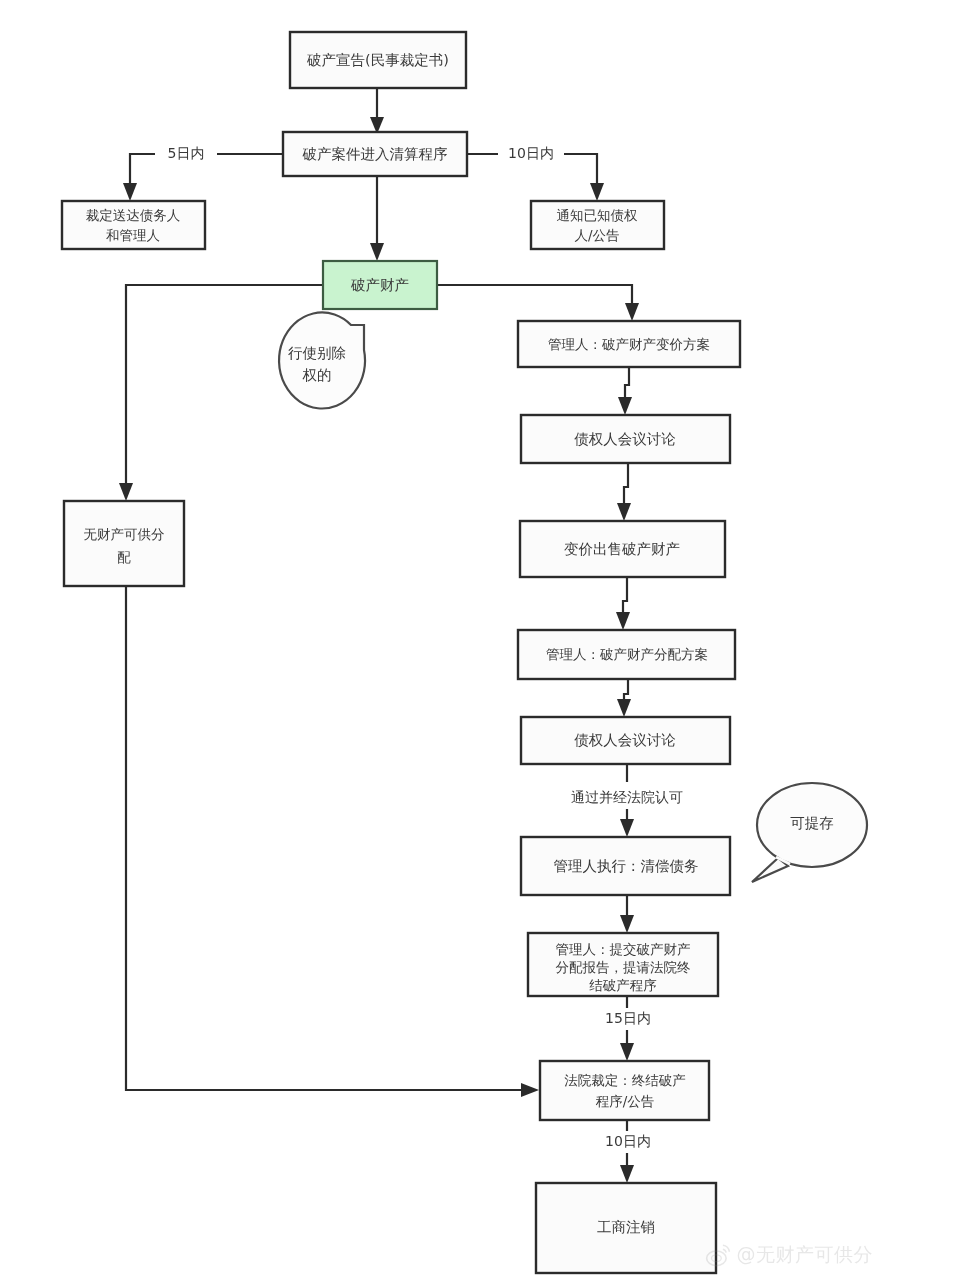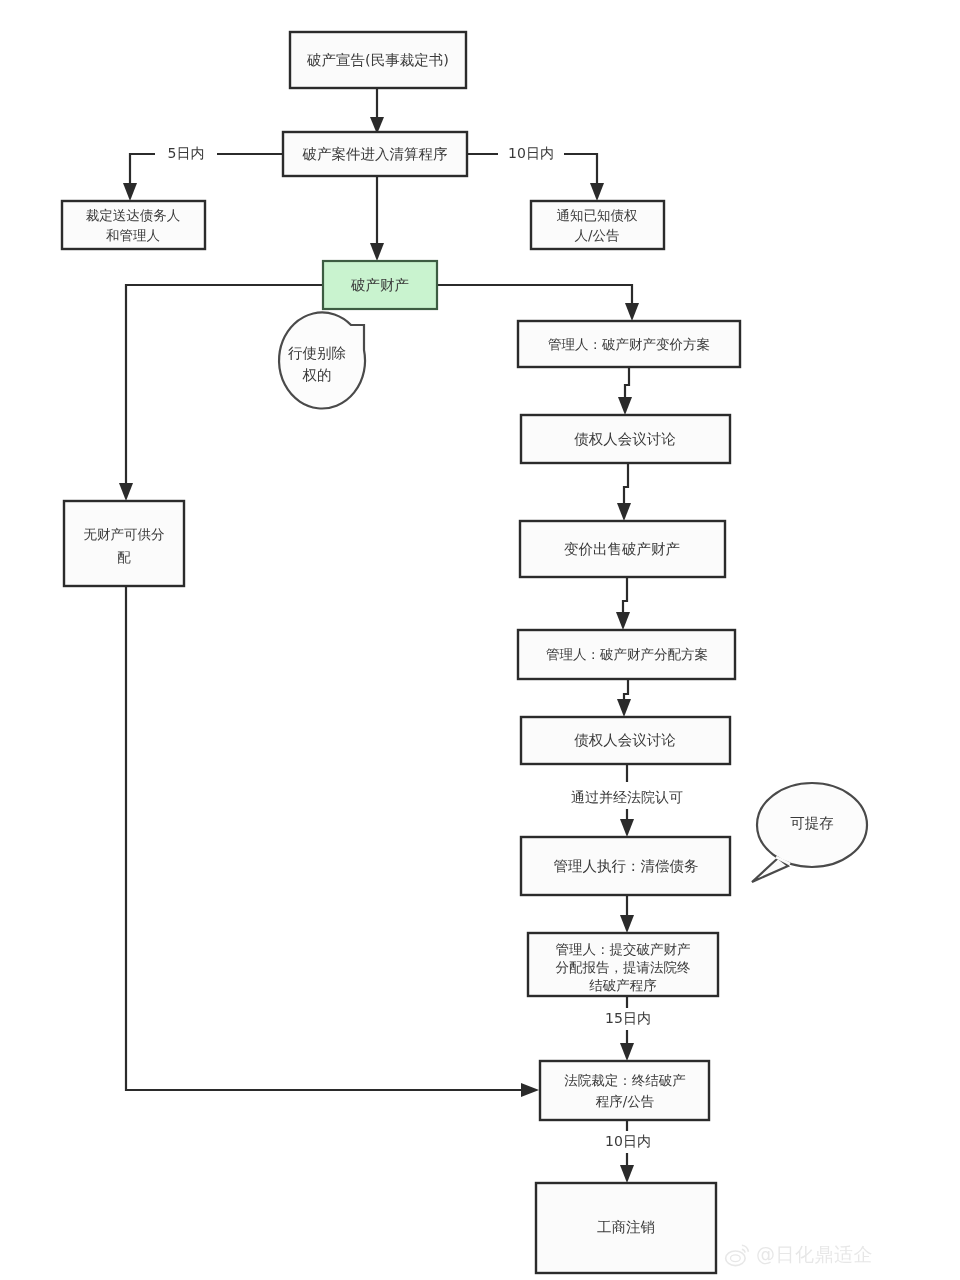--- a/index.html
+++ b/index.html
@@ -319,15 +319,15 @@
 
   </svg>
 
   <div id="watermark">
     <svg class="wm-logo" viewBox="0 0 32 32">
       <ellipse cx="14" cy="20" rx="12" ry="9" fill="none" stroke="#8a8a8a" stroke-width="2"></ellipse>
       <ellipse cx="14" cy="20" rx="6" ry="4.2" fill="none" stroke="#8a8a8a" stroke-width="1.6"></ellipse>
       <path d="M 22 4 A 9 9 0 0 1 30 12" fill="none" stroke="#8a8a8a" stroke-width="2"></path>
       <path d="M 22 9 A 5 5 0 0 1 26 13" fill="none" stroke="#8a8a8a" stroke-width="1.8"></path>
     </svg>
-    <span class="wm-text">@日化鼎适企</span>
+    <span class="wm-text">@无财产可供分</span>
   </div>
 </div>
 
 </body></html>

